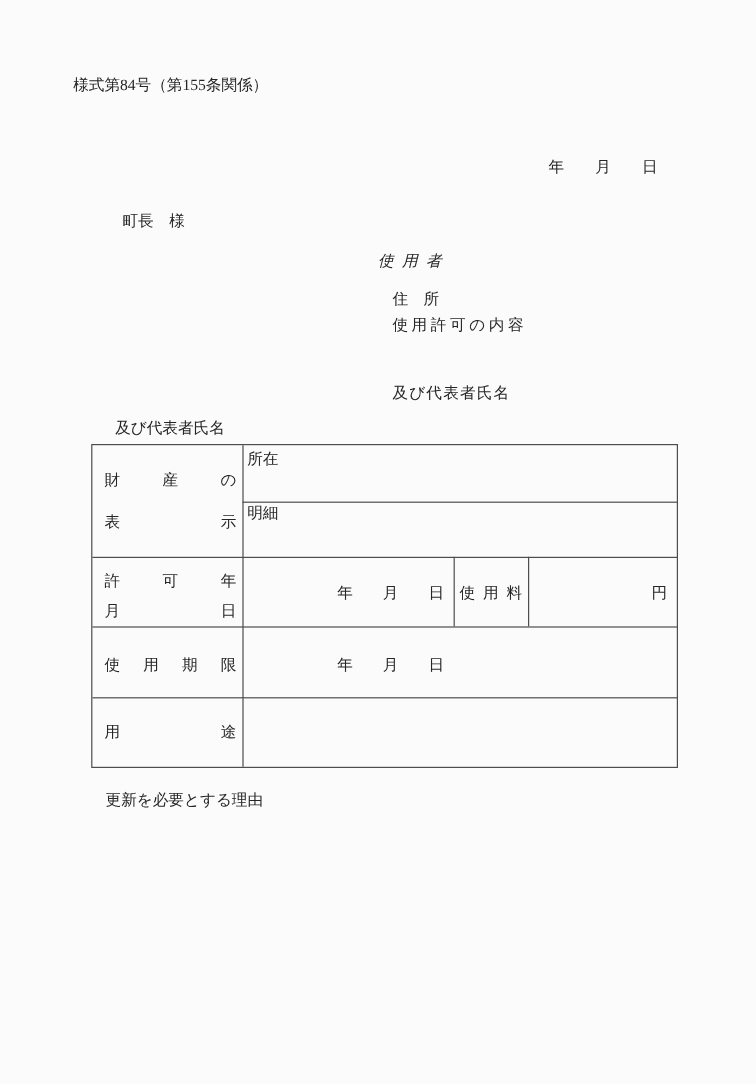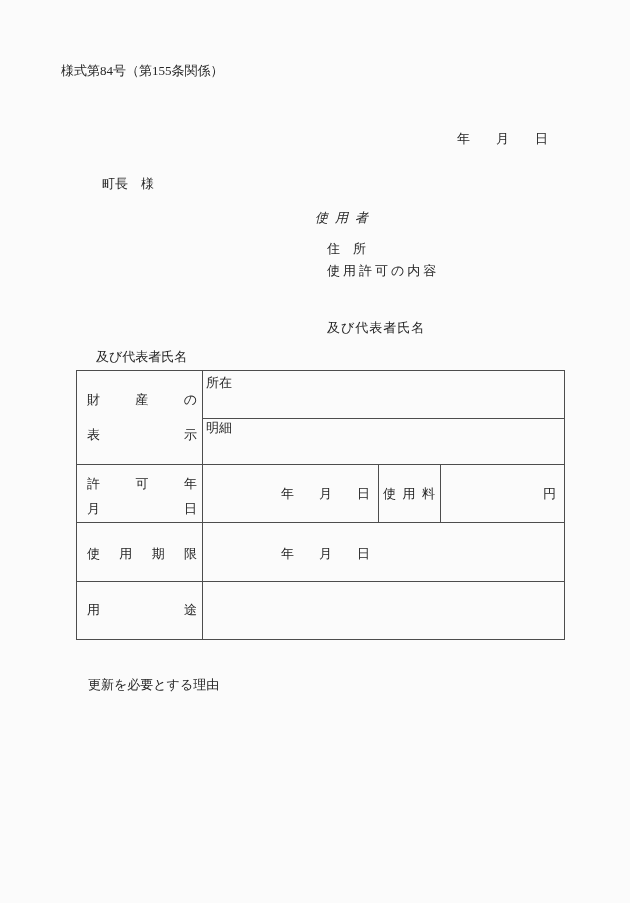--- a/index.html
+++ b/index.html
@@ -25,21 +25,21 @@
   .date-line     { left: 457px; top: 132px; letter-spacing: 26px; }
   .addressee     { left: 102px; top: 177px; }
 
   .applicant-label          { left: 315px; top: 211px; letter-spacing: 7px; font-style: italic; }
   .applicant-address        { left: 327px; top: 242px; }
   .applicant-name           { left: 327px; top: 264px; letter-spacing: 3px; }
   .applicant-representative { left: 327px; top: 291px; letter-spacing: 1px; margin-top: 30px; }
 
   .instruction   { left: 83px; top: 329px; }
   .table-caption { left: 96px; top: 350px; }
-  .reason-label  { left: 88px; top: 660px; margin-top: 18px; }
+  .reason-label  { left: 88px; top: 660px; }
 
   .perm-table {
     position: absolute;
     left: 76px; top: 370px;
     width: 489px; height: 270px;
     border: 1px solid #4d4d4d;
     box-sizing: border-box;
   }
   .gl { position: absolute; background: #4d4d4d; }
   .gl-h { height: 1px; }

